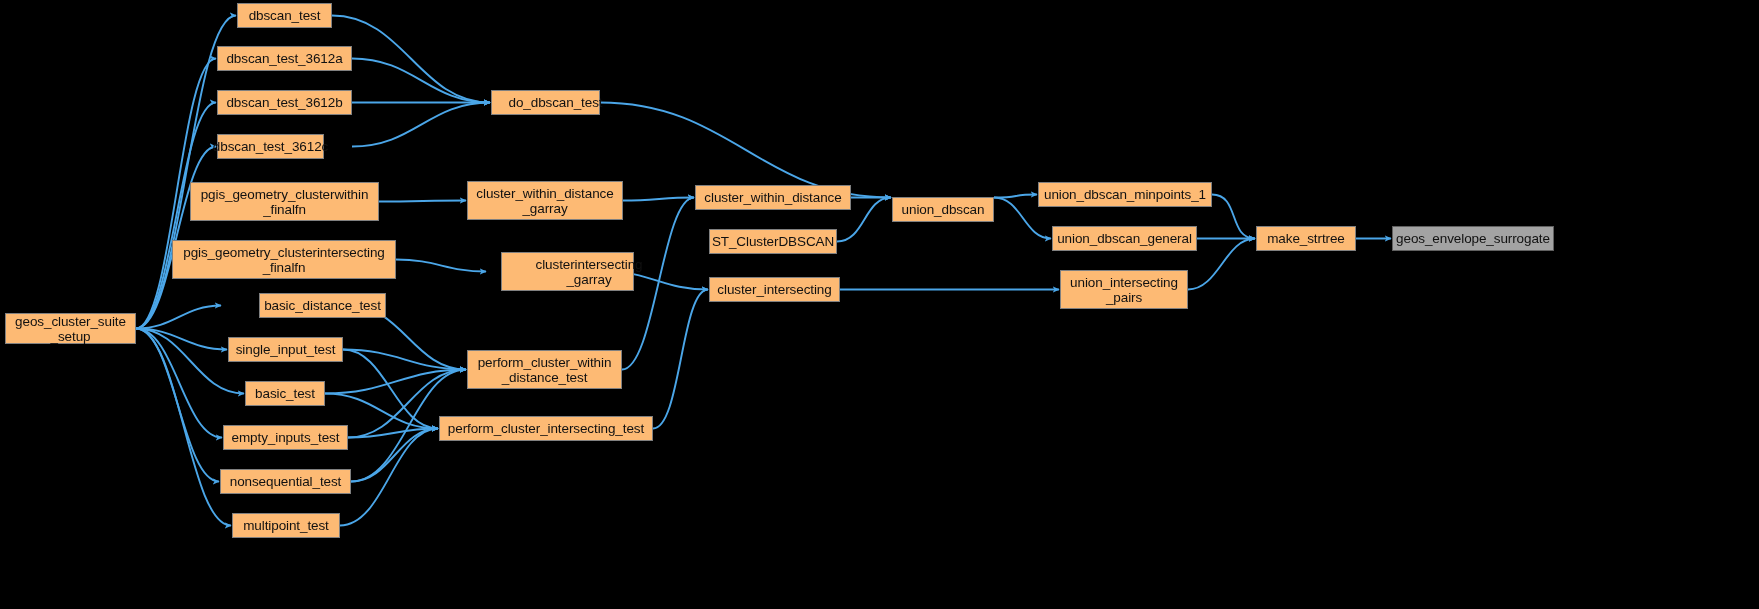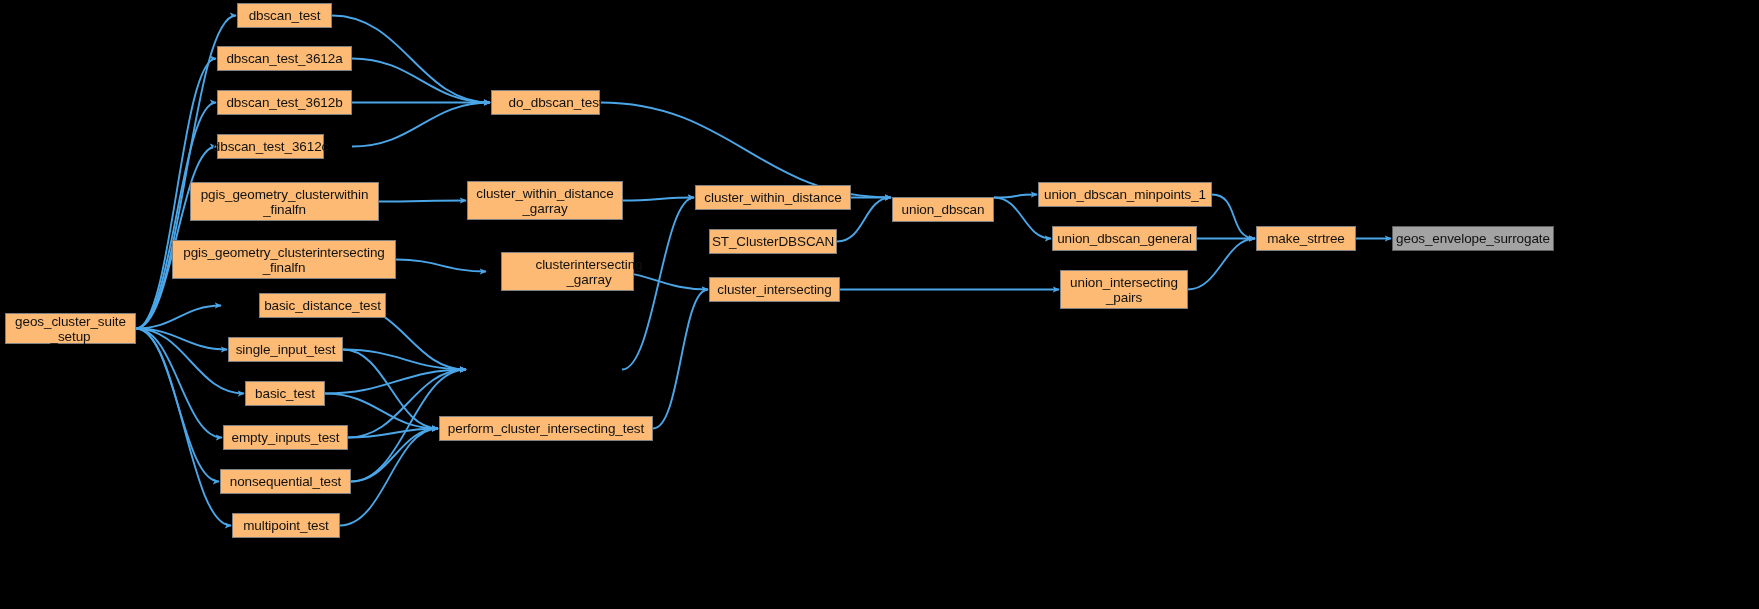--- a/index.html
+++ b/index.html
@@ -110,20 +110,22 @@
     <div class="node" style="left: 228px; top: 337px; width: 115px; height: 25px;">single_input_test</div>
     <div class="node" style="left: 245px; top: 381px; width: 80px; height: 25px;">basic_test</div>
     <div class="node" style="left: 223px; top: 425px; width: 125px; height: 25px;">empty_inputs_test</div>
     <div class="node" style="left: 220px; top: 469px; width: 131px; height: 25px;">nonsequential_test</div>
     <div class="node" style="left: 232px; top: 513px; width: 108px; height: 25px;">multipoint_test</div>
     <div class="node" style="left: 491px; top: 90px; width: 109px; height: 25px; padding-left: 20px;">do_dbscan_test</div>
     <div class="node" style="left: 467px; top: 181px; width: 156px; height: 39px;">cluster_within_distance
 _garray</div>
     <div class="node" style="left: 501px; top: 252px; width: 133px; height: 39px; padding-left: 43px;">clusterintersecting
 _garray</div>
+    <div class="node" style="left: 467px; top: 350px; width: 155px; height: 39px;">perform_cluster_within
+_distance_test</div>
     <div class="node" style="left: 439px; top: 416px; width: 214px; height: 25px;">perform_cluster_intersecting_test</div>
     <div class="node" style="left: 695px; top: 185px; width: 156px; height: 25px;">cluster_within_distance</div>
     <div class="node" style="left: 709px; top: 229px; width: 128px; height: 25px;">ST_ClusterDBSCAN</div>
     <div class="node" style="left: 709px; top: 277px; width: 131px; height: 25px;">cluster_intersecting</div>
     <div class="node" style="left: 892px; top: 185px; width: 102px; height: 25px; margin-top: 12px;">union_dbscan</div>
     <div class="node" style="left: 1038px; top: 182px; width: 174px; height: 25px;">union_dbscan_minpoints_1</div>
     <div class="node" style="left: 1052px; top: 226px; width: 145px; height: 25px;">union_dbscan_general</div>
     <div class="node" style="left: 1060px; top: 270px; width: 128px; height: 39px;">union_intersecting
 _pairs</div>
     <div class="node" style="left: 1256px; top: 226px; width: 100px; height: 25px;">make_strtree</div>

